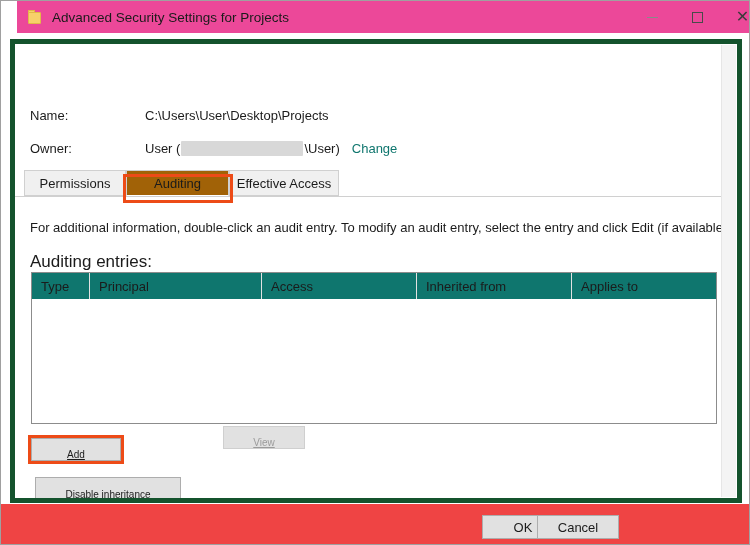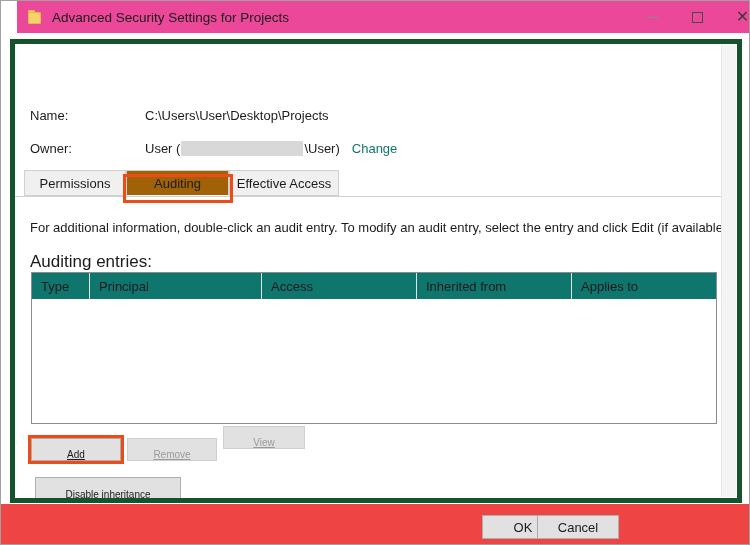--- a/index.html
+++ b/index.html
@@ -385,23 +385,20 @@
           <div class="col col-access">Access</div>
           <div class="col col-inherited">Inherited from</div>
           <div class="col col-applies">Applies to</div>
         </div>
         <div class="grid-body"></div>
       </div>
 
       <div class="btn btn-add">
         <span>Add</span>
       </div>
-      <div class="btn btn-remove disabled">
-        <span>Remove</span>
-      </div>
       <div class="btn btn-view disabled">
         <span>View</span>
       </div>
 
       <div class="btn btn-inherit">
         <span>Disable inheritance</span>
       </div>
 
       <div class="annot annot-auditing"></div>
       <div class="annot annot-add"></div>

